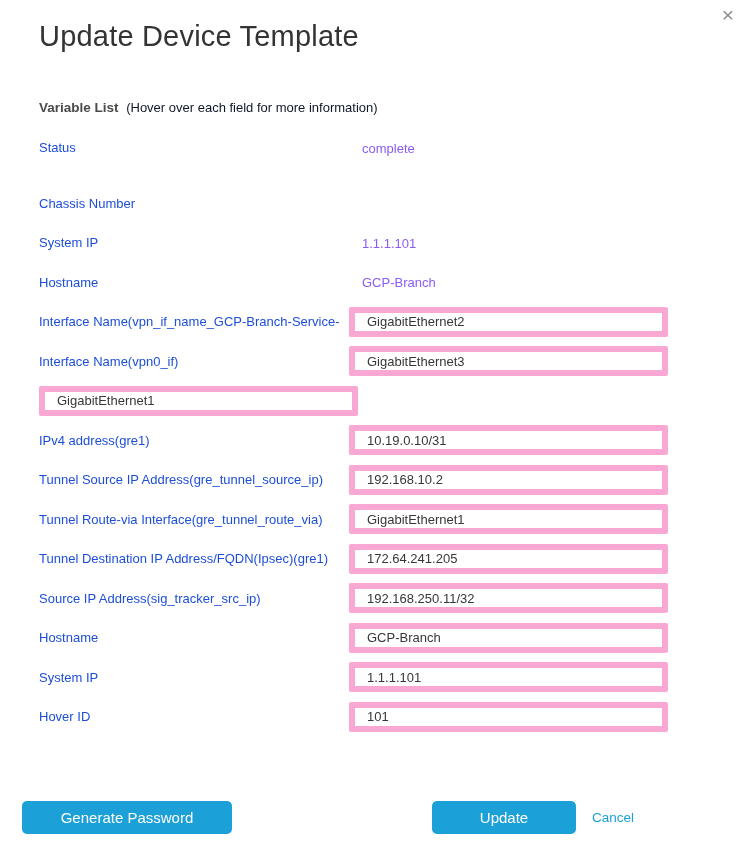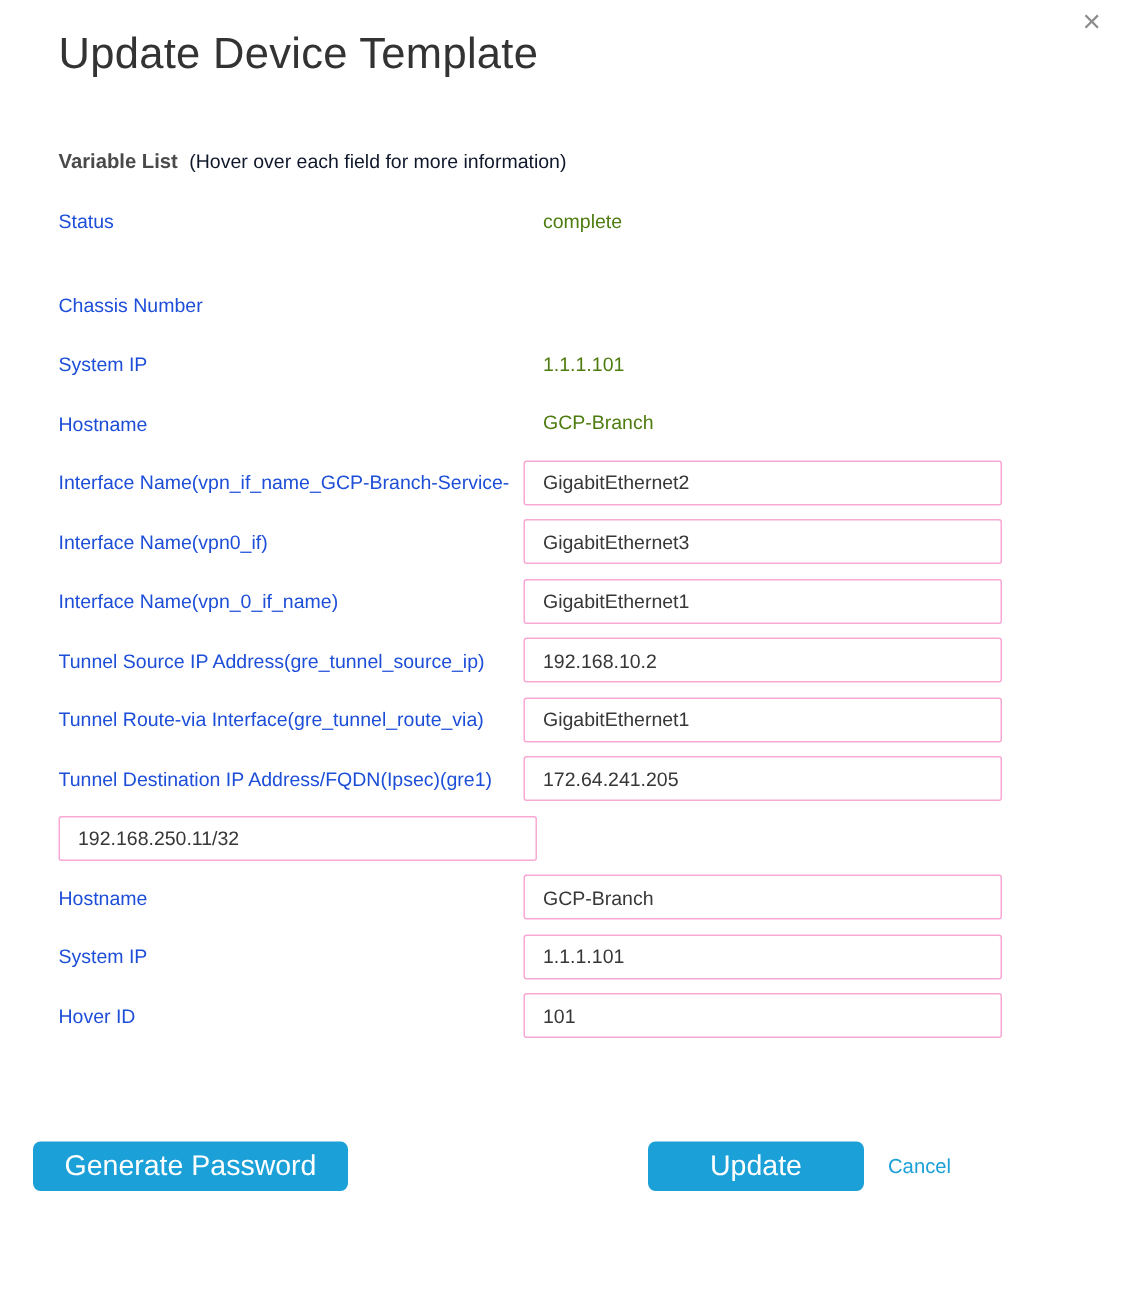--- a/index.html
+++ b/index.html
@@ -33,31 +33,31 @@
   .rows { margin-top:13px; }
   .row {
     display:flex; align-items:center; height:39.5px; width:629px;
   }
   .row.spacer-after { margin-bottom:16px; }
   .field-label {
     flex:0 0 310px; width:310px; font-size:13px; color:#1d4ed8;
     white-space:nowrap; overflow:hidden;
   }
   .field-value { flex:0 0 319px; width:319px; }
-  .static-value { display:inline-block; padding-left:13px; font-size:13px; color:#4d7c0f; }
+  .static-value { display:inline-block; padding-left:13px; font-size:13px; color:#8b5cf6; }
   .field-input {
-    width:319px; height:30px; border:1px solid #f9a8d4; border-radius:2px;
+    width:319px; height:30px; border:6px solid #f9a8d4; border-radius:2px;
     padding:0 10px 0 12px; font-size:13px; font-family:inherit; color:#373737;
     background:#ffffff; outline:none;
   }
 
   .footer { position:relative; margin-top:64px; height:33px; }
   .btn {
     background:var(--accent); color:#ffffff; border:none; border-radius:5px;
-    height:33px; font-size:19px; font-family:inherit; cursor:pointer;
+    height:33px; font-size:15px; font-family:inherit; cursor:pointer;
   }
   .btn-generate { position:absolute; left:22px; width:210px; }
   .btn-update   { position:absolute; left:432px; width:144px;text-align:center; }
   .cancel-link  {
     position:absolute; left:588px; top:0; height:33px; line-height:33px;
     background:none; border:none; cursor:pointer; font-family:inherit;
     color:var(--accent); font-size:13.5px; padding:0 4px;
   }
 </style>
 </head>
@@ -113,24 +113,30 @@
     </div>
   </div>
         <div class="row">
     <div class="field-label">Interface Name(vpn0_if)</div>
     <div class="field-value">
       
       <input class="field-input" type="text" value="GigabitEthernet3" style="">
     </div>
   </div>
         <div class="row">
-    <div class="field-label">Interface Name(vpn_0_if_name)</div>
     <div class="field-value">
       
       <input class="field-input" type="text" value="GigabitEthernet1" style="">
+    </div>
+  </div>
+        <div class="row">
+    <div class="field-label">IPv4 address(gre1)</div>
+    <div class="field-value">
+      
+      <input class="field-input" type="text" value="10.19.0.10/31" style="">
     </div>
   </div>
         <div class="row">
     <div class="field-label">Tunnel Source IP Address(gre_tunnel_source_ip)</div>
     <div class="field-value">
       
       <input class="field-input" type="text" value="192.168.10.2" style="">
     </div>
   </div>
         <div class="row">
@@ -141,20 +147,21 @@
     </div>
   </div>
         <div class="row">
     <div class="field-label">Tunnel Destination IP Address/FQDN(Ipsec)(gre1)</div>
     <div class="field-value">
       
       <input class="field-input" type="text" value="172.64.241.205" style="">
     </div>
   </div>
         <div class="row">
+    <div class="field-label">Source IP Address(sig_tracker_src_ip)</div>
     <div class="field-value">
       
       <input class="field-input" type="text" value="192.168.250.11/32" style="">
     </div>
   </div>
         <div class="row">
     <div class="field-label">Hostname</div>
     <div class="field-value">
       
       <input class="field-input" type="text" value="GCP-Branch" style="">

